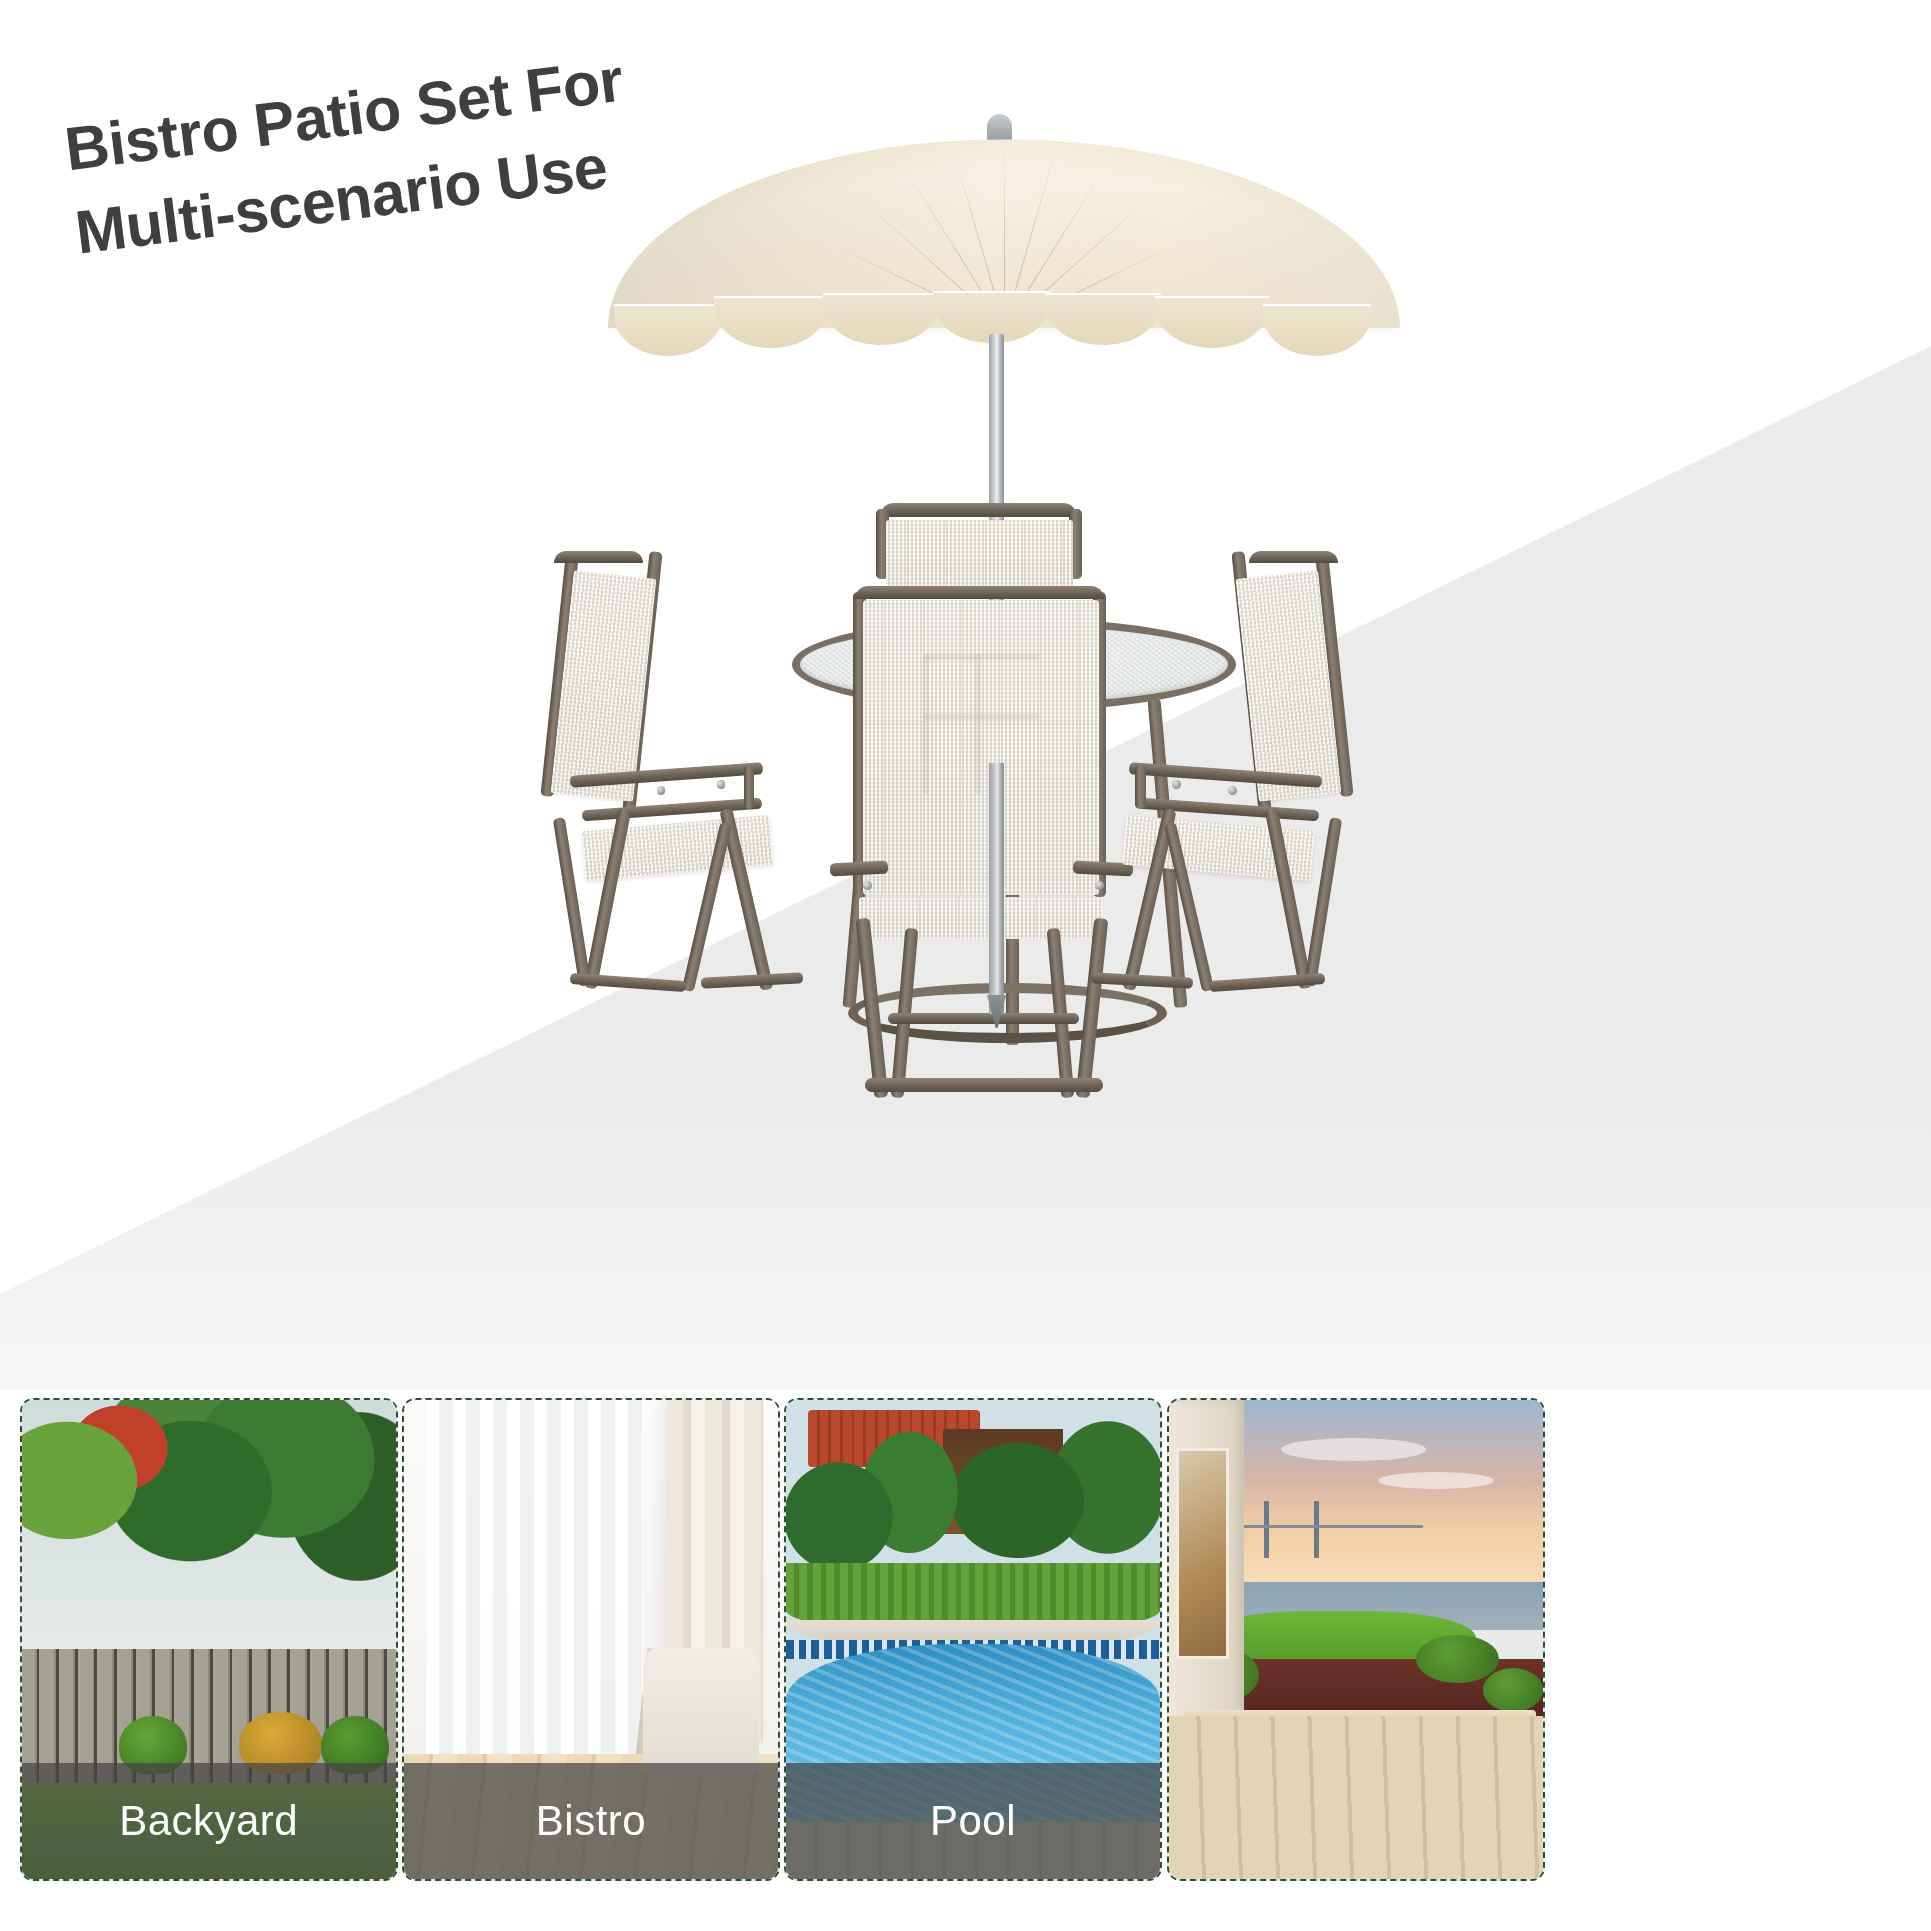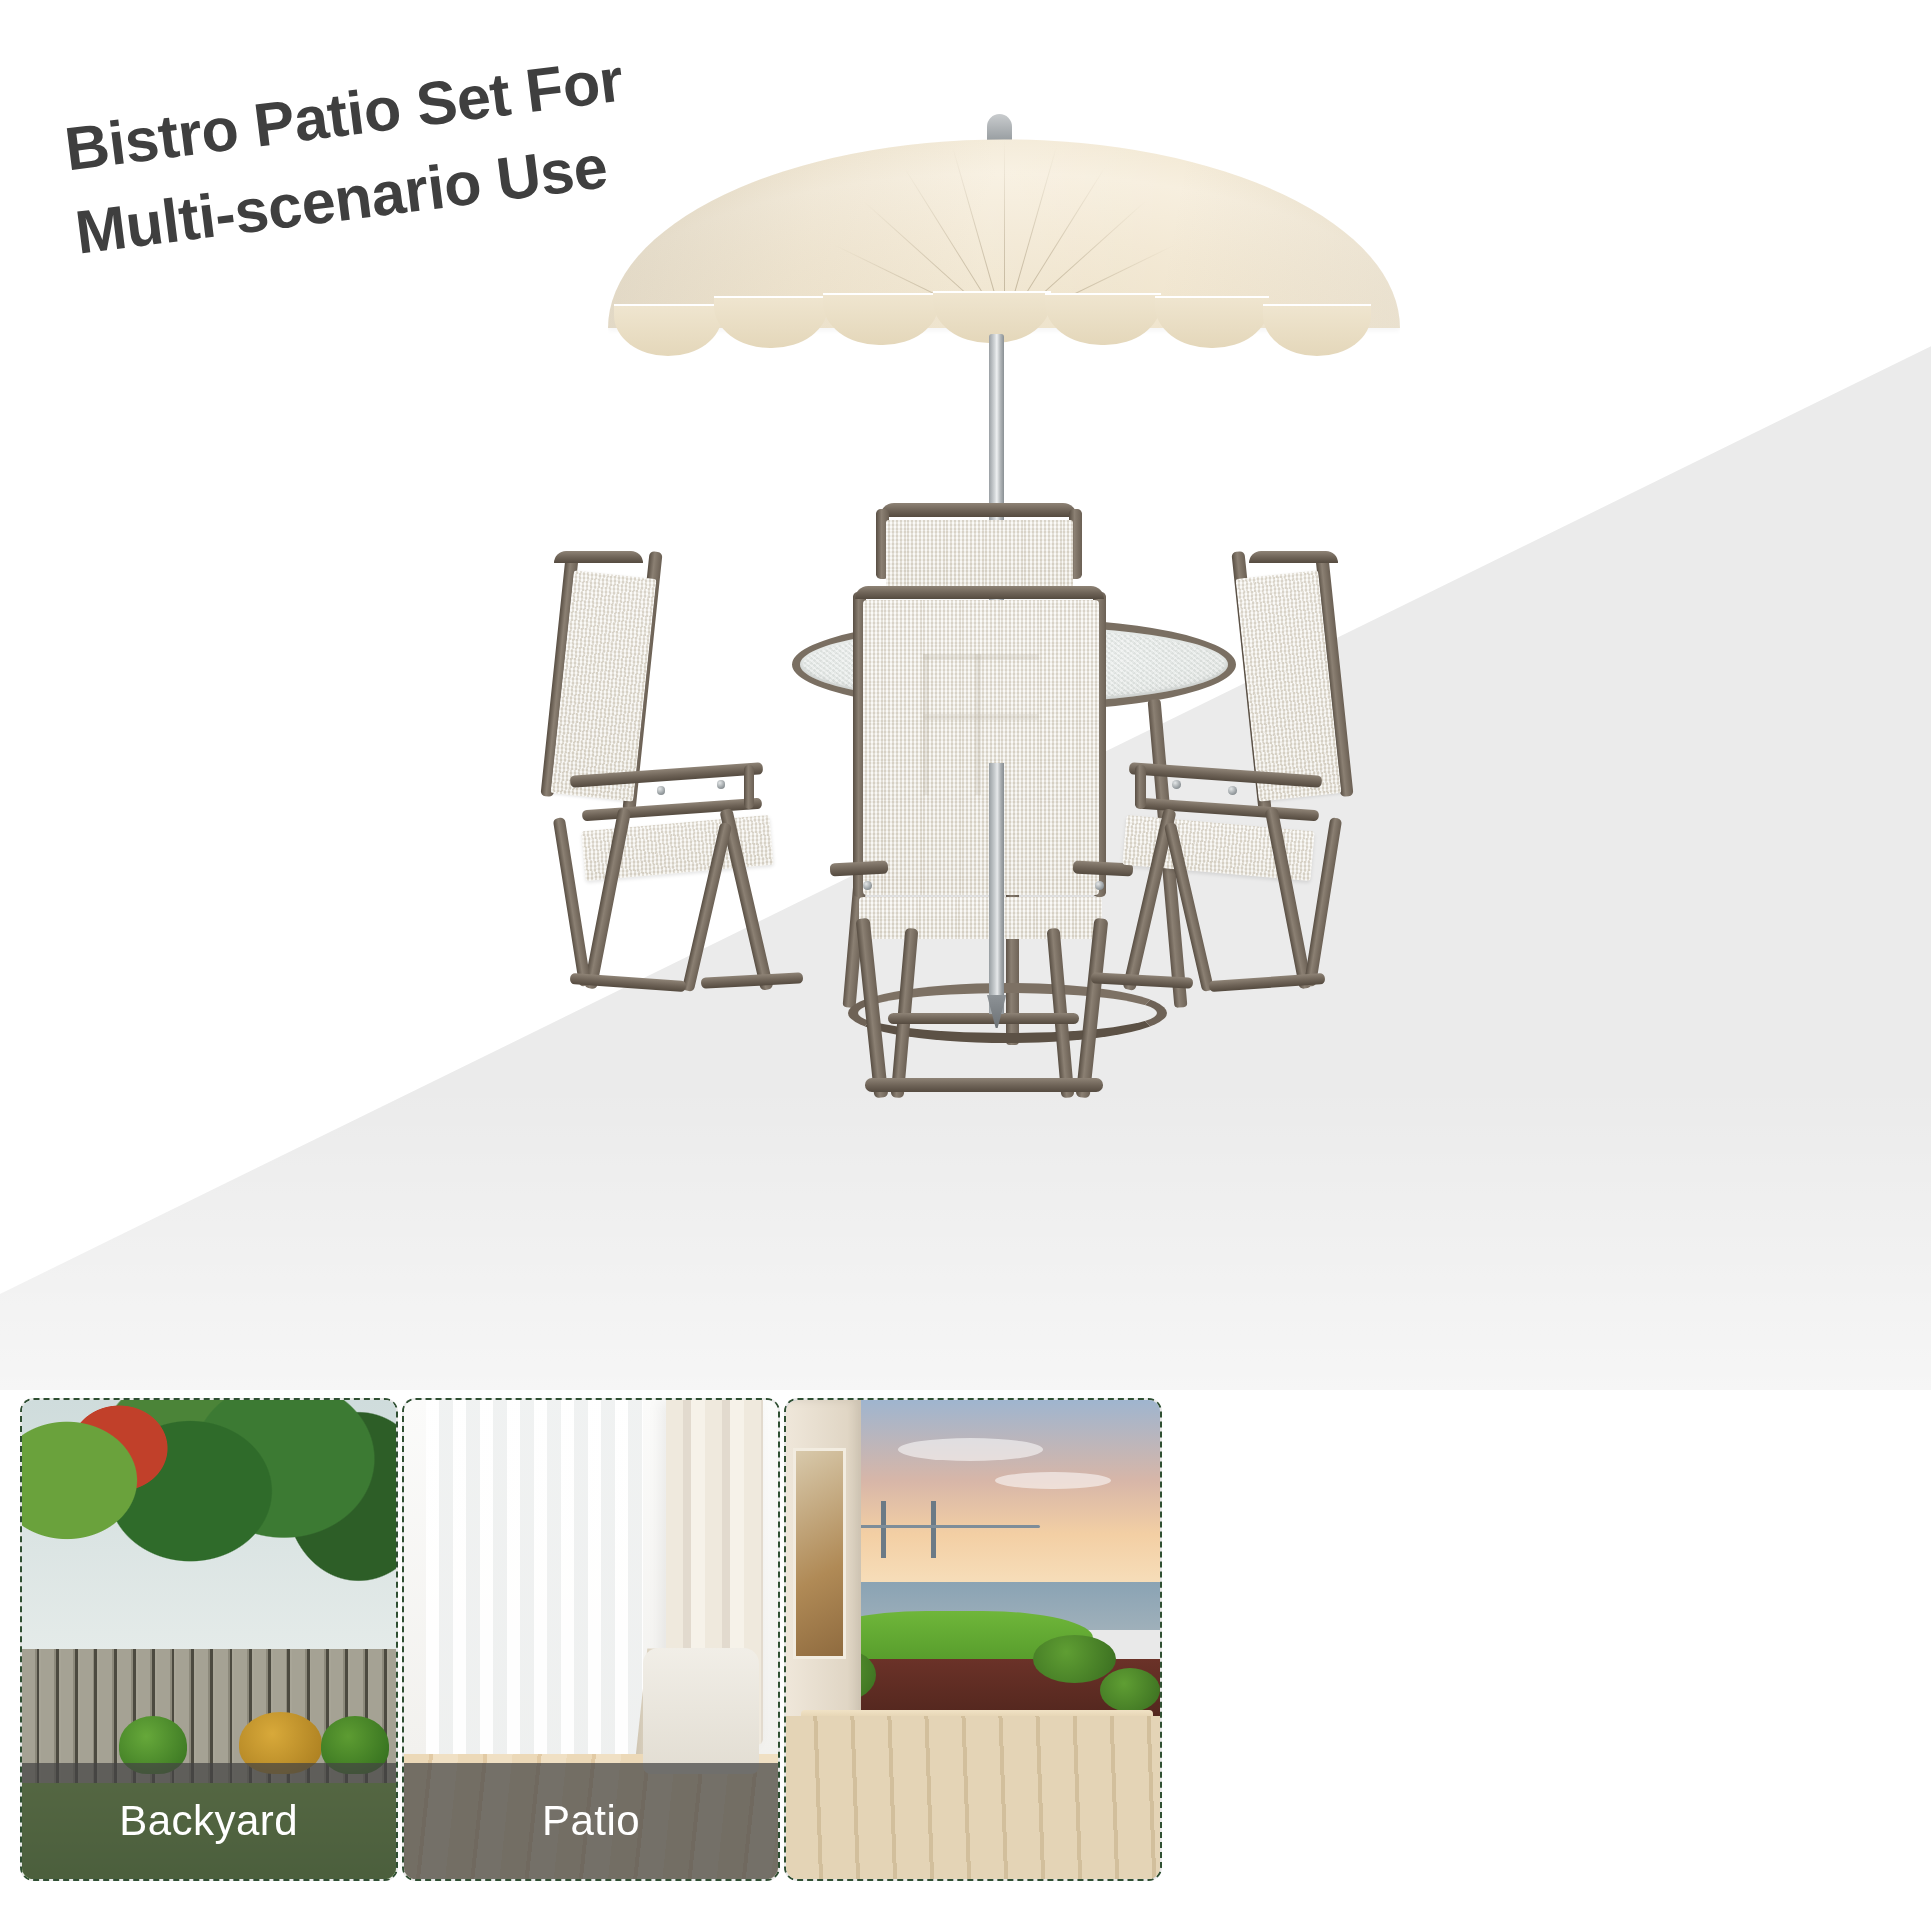--- a/index.html
+++ b/index.html
@@ -389,23 +389,37 @@
 
     <div class="thumb">
       <div class="thumb-scene">
         <div class="in-wall"></div>
         <div class="in-sheer"></div>
         <div class="in-drape"></div>
         <div class="in-floor"></div>
         <div class="in-pot" style="left:62%;"></div>
         <div class="in-chair"></div>
       </div>
-      <div class="thumb-label">Patio</div>
-    </div>
-
+      <div class="thumb-label">Bistro</div>
+    </div>
+
+    <div class="thumb">
+      <div class="thumb-scene">
+        <div class="pl-sky"></div>
+        <div class="pl-roof"></div>
+        <div class="pl-house"></div>
+        <div class="pl-trees"></div>
+        <div class="pl-hedge"></div>
+        <div class="pl-coping"></div>
+        <div class="pl-tile"></div>
+        <div class="pl-water"></div>
+        <div class="pl-deck"></div>
+      </div>
+      <div class="thumb-label">Pool</div>
+    </div>
 
     <div class="thumb">
       <div class="thumb-scene">
         <div class="bc-sky"></div>
         <div class="bc-cloud" style="left:30%; top:8%;  width:145px; height:23px;"></div>
         <div class="bc-cloud" style="left:56%; top:15%; width:116px; height:17.4px;"></div>
         <div class="bc-bridge">
           <div class="bc-tower" style="left:18%;"></div>
           <div class="bc-tower" style="left:44%;"></div>
           <div class="bc-cable"></div>

